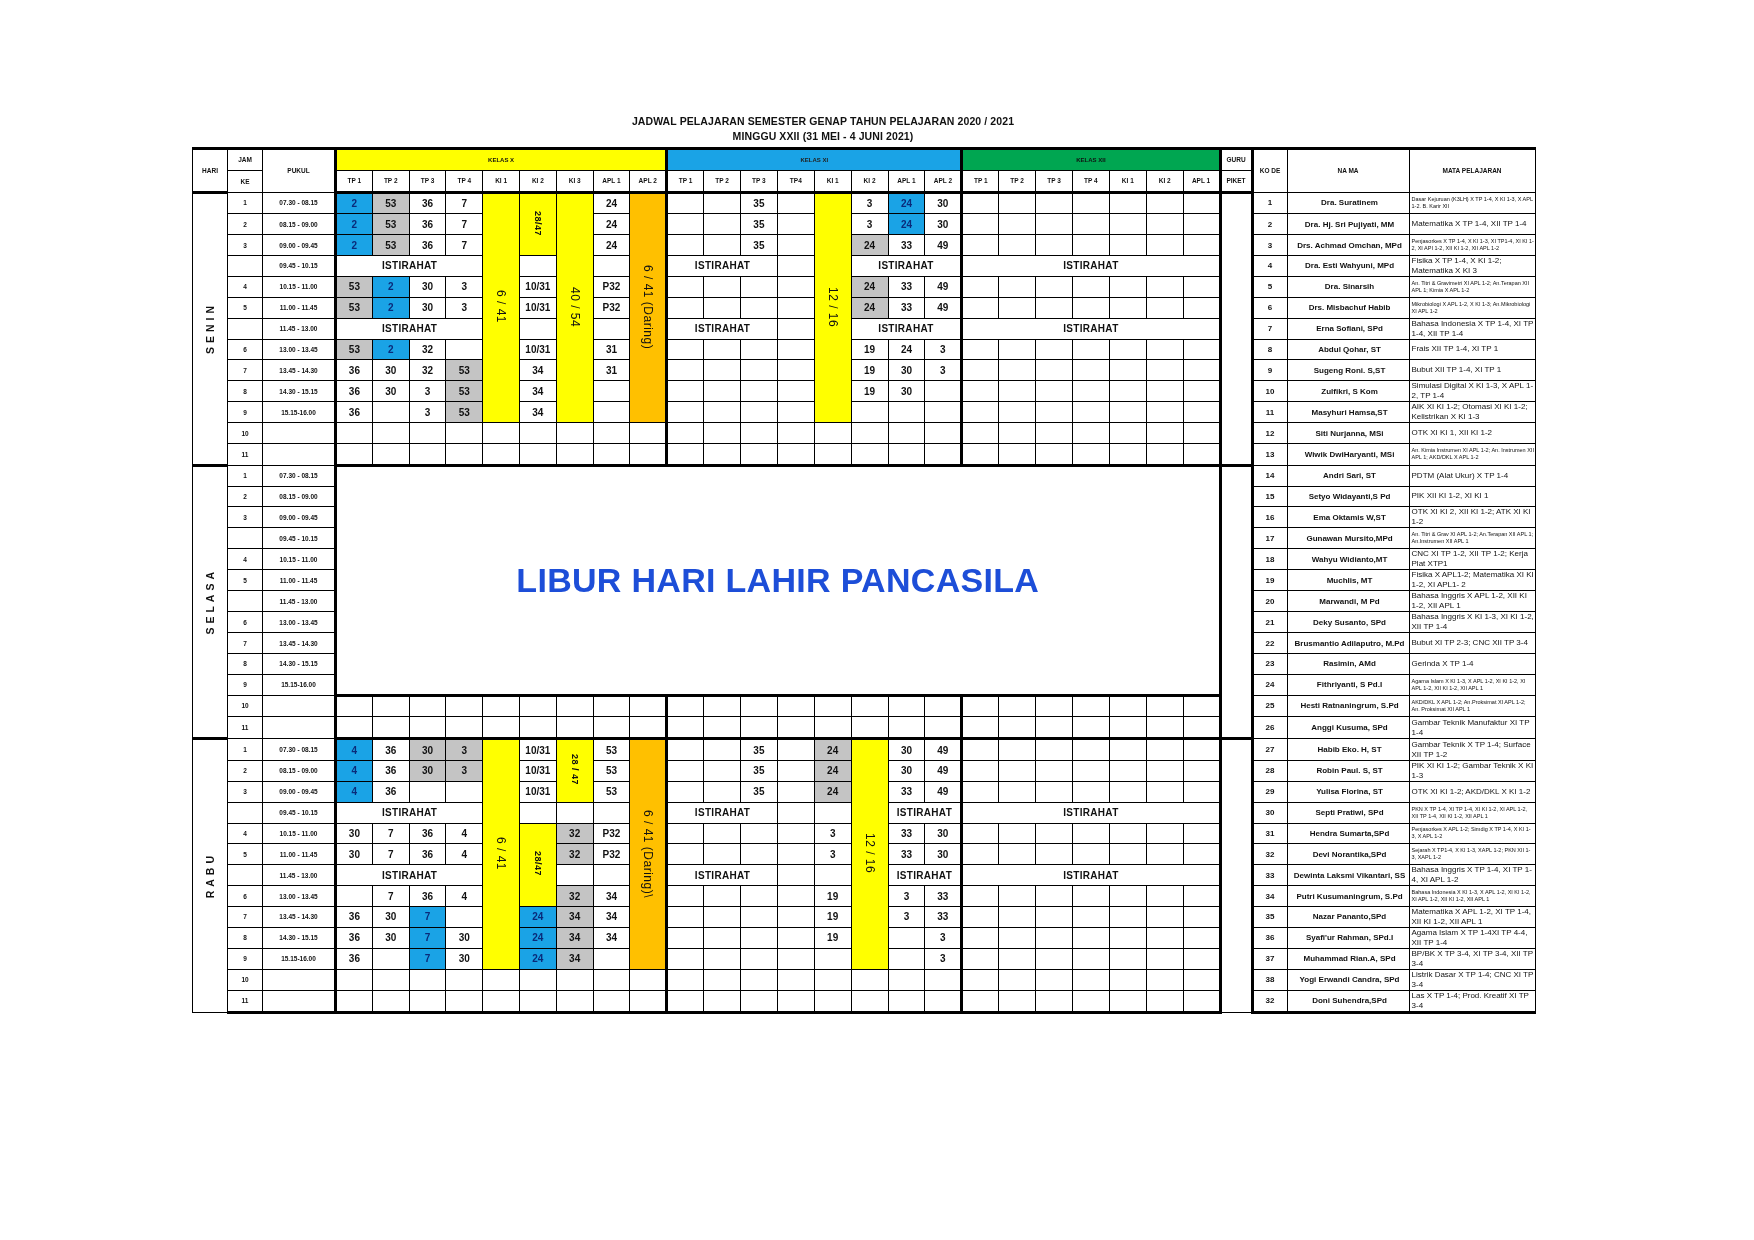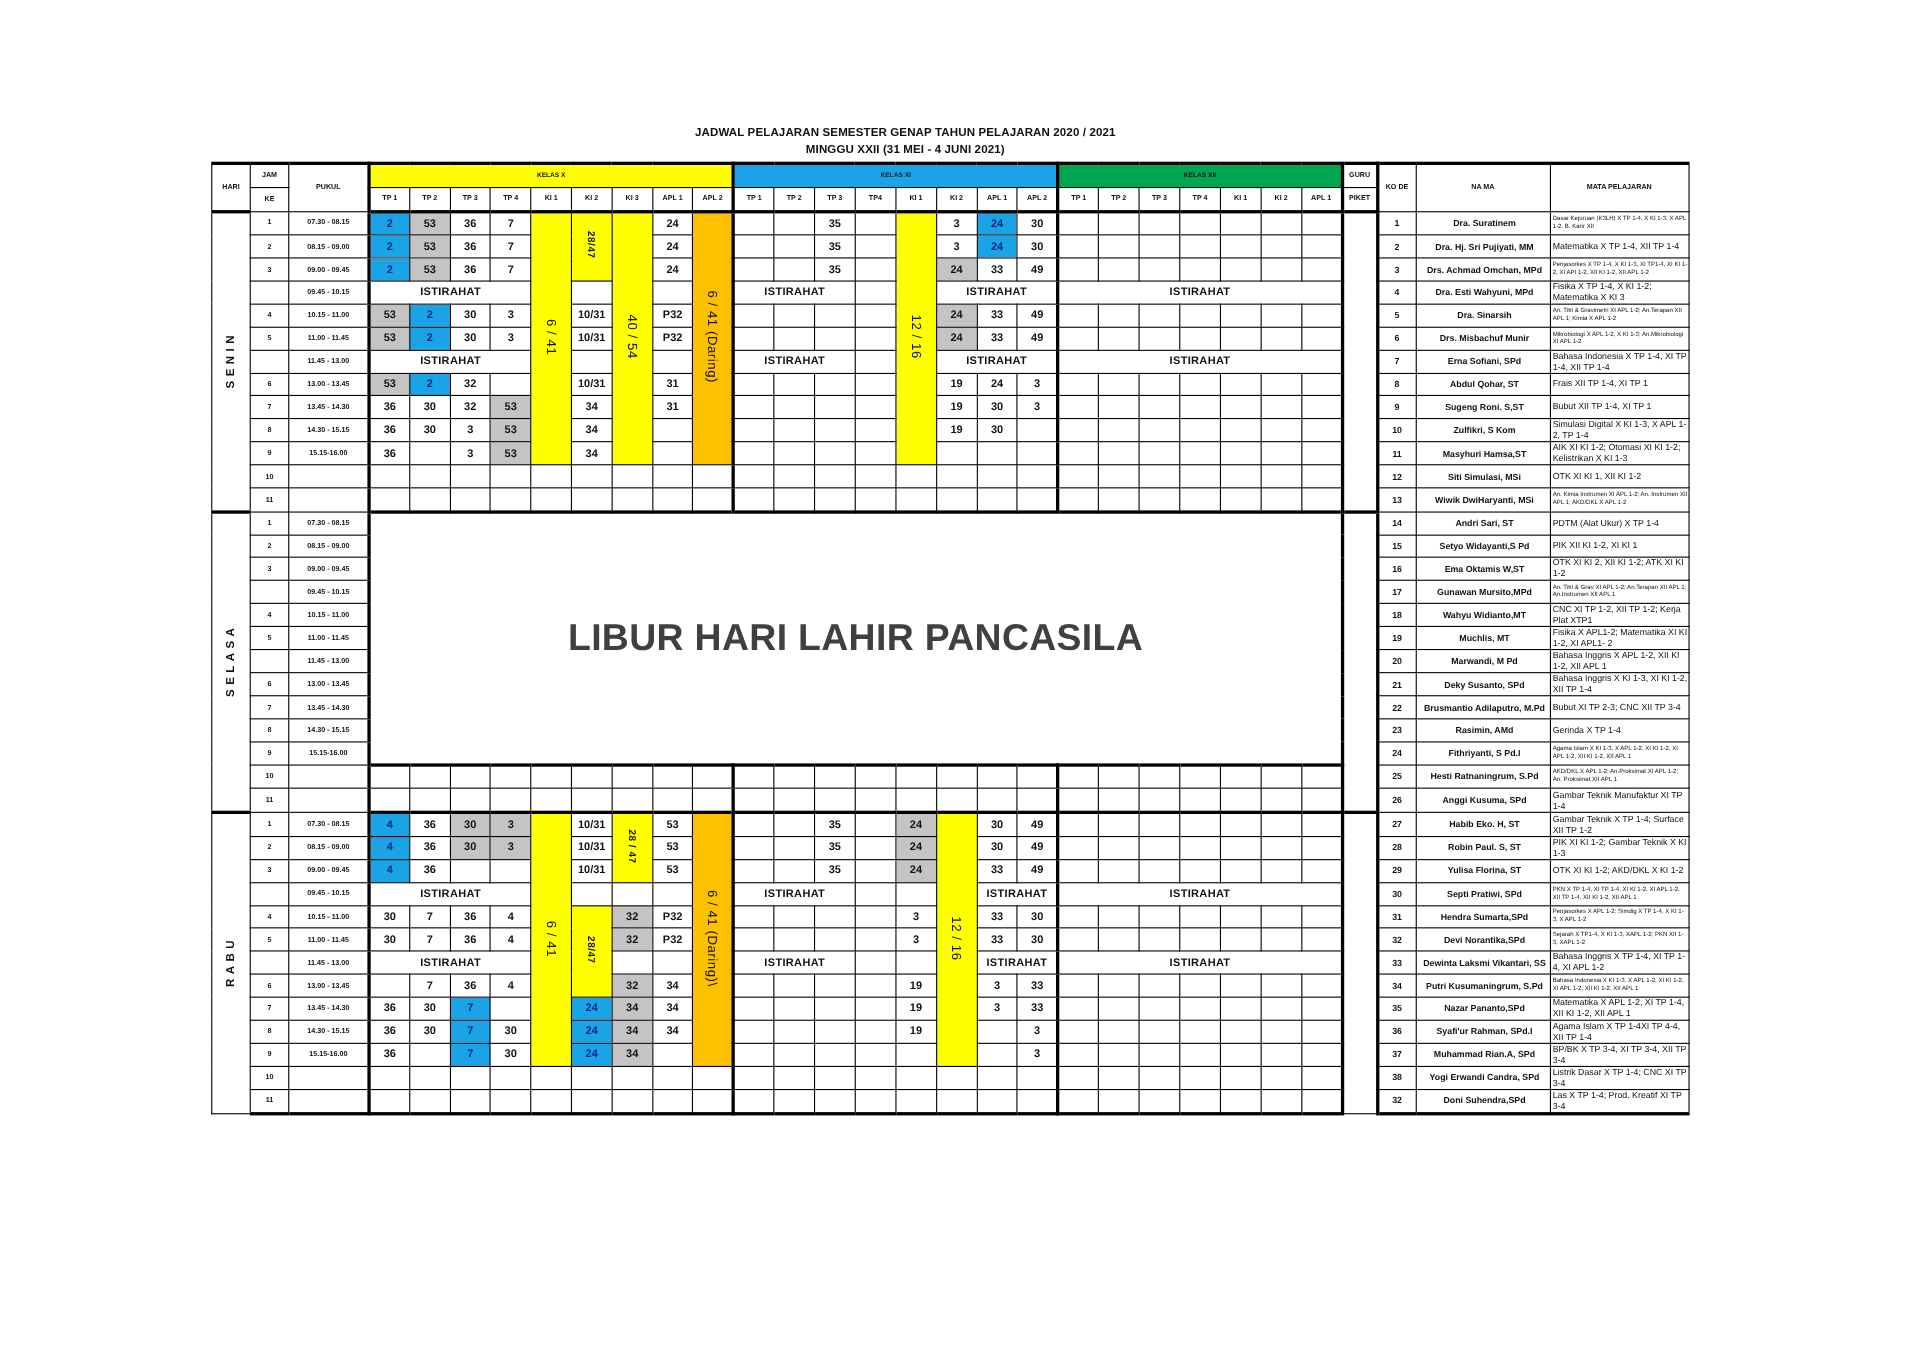--- a/index.html
+++ b/index.html
@@ -17,21 +17,21 @@
   .dayname{writing-mode:vertical-rl;transform:rotate(180deg);font-size:10.5px;font-weight:bold;letter-spacing:4px;}
   .jam{font-size:6.5px !important;}
   .blue{background:#1aa3e6;color:#0a2b7a;}
   .grey{background:#c4c4c4;}
   .yellow{background:#ffff00;}
   .orange{background:#ffc000;}
   .green{background:#00a651;}
   .vtext{writing-mode:vertical-rl;font-size:12px;font-weight:normal;letter-spacing:0.5px;}
   .vtext.sm{font-size:9px;font-weight:bold;}
   .ist{font-size:9.5px;font-weight:bold;letter-spacing:0.3px;}
-  .libur{color:#404040;font-size:34px;font-weight:bold;letter-spacing:0.3px;}
+  .libur{color:#1d4ed8;font-size:34px;font-weight:bold;letter-spacing:0.3px;}
   .nama{text-align:right;padding-left:3px !important;font-size:8px !important;}
   .mapel{text-align:left !important;padding-left:2px !important;font-size:8px !important;font-weight:normal !important;white-space:normal !important;line-height:10px;margin-left:20px;}
   .mapel.tiny{font-size:5.5px !important;line-height:7px;}
   .kode{font-size:8px !important;}
   .piket{border-left:3.5px solid #000 !important;border-right:3.5px solid #000 !important;}
 </style>
 </head>
 <body>
 
 <div id="t1" class="title">JADWAL PELAJARAN SEMESTER GENAP TAHUN PELAJARAN 2020 / 2021</div>
@@ -255,21 +255,21 @@
         <td>33</td>
         <td class=" thickR">49</td>
         <td></td>
         <td></td>
         <td></td>
         <td></td>
         <td></td>
         <td></td>
         <td></td>
         <td class="kode">6</td>
-        <td class="nama">Drs. Misbachuf Munir</td>
+        <td class="nama">Drs. Misbachuf Habib</td>
         <td class="mapel tiny">Mikrobiologi X APL 1-2, X KI 1-3; An.Mikrobiologi XI APL 1-2</td>
       </tr>
       <tr>
         <td class="jam"></td>
         <td class="jam thickR">11.45 - 13.00</td>
         <td class="ist" colspan="4">ISTIRAHAT</td>
         <td></td>
         <td></td>
         <td class="ist" colspan="3">ISTIRAHAT</td>
         <td></td>
@@ -408,21 +408,21 @@
         <td></td>
         <td class=" thickR"></td>
         <td></td>
         <td></td>
         <td></td>
         <td></td>
         <td></td>
         <td></td>
         <td></td>
         <td class="kode">12</td>
-        <td class="nama">Siti Simulasi, MSi</td>
+        <td class="nama">Siti Nurjanna, MSi</td>
         <td class="mapel">OTK XI KI 1, XII KI 1-2</td>
       </tr>
       <tr>
         <td class="jam">11</td>
         <td class="jam thickR"></td>
         <td></td>
         <td></td>
         <td></td>
         <td></td>
         <td></td>

